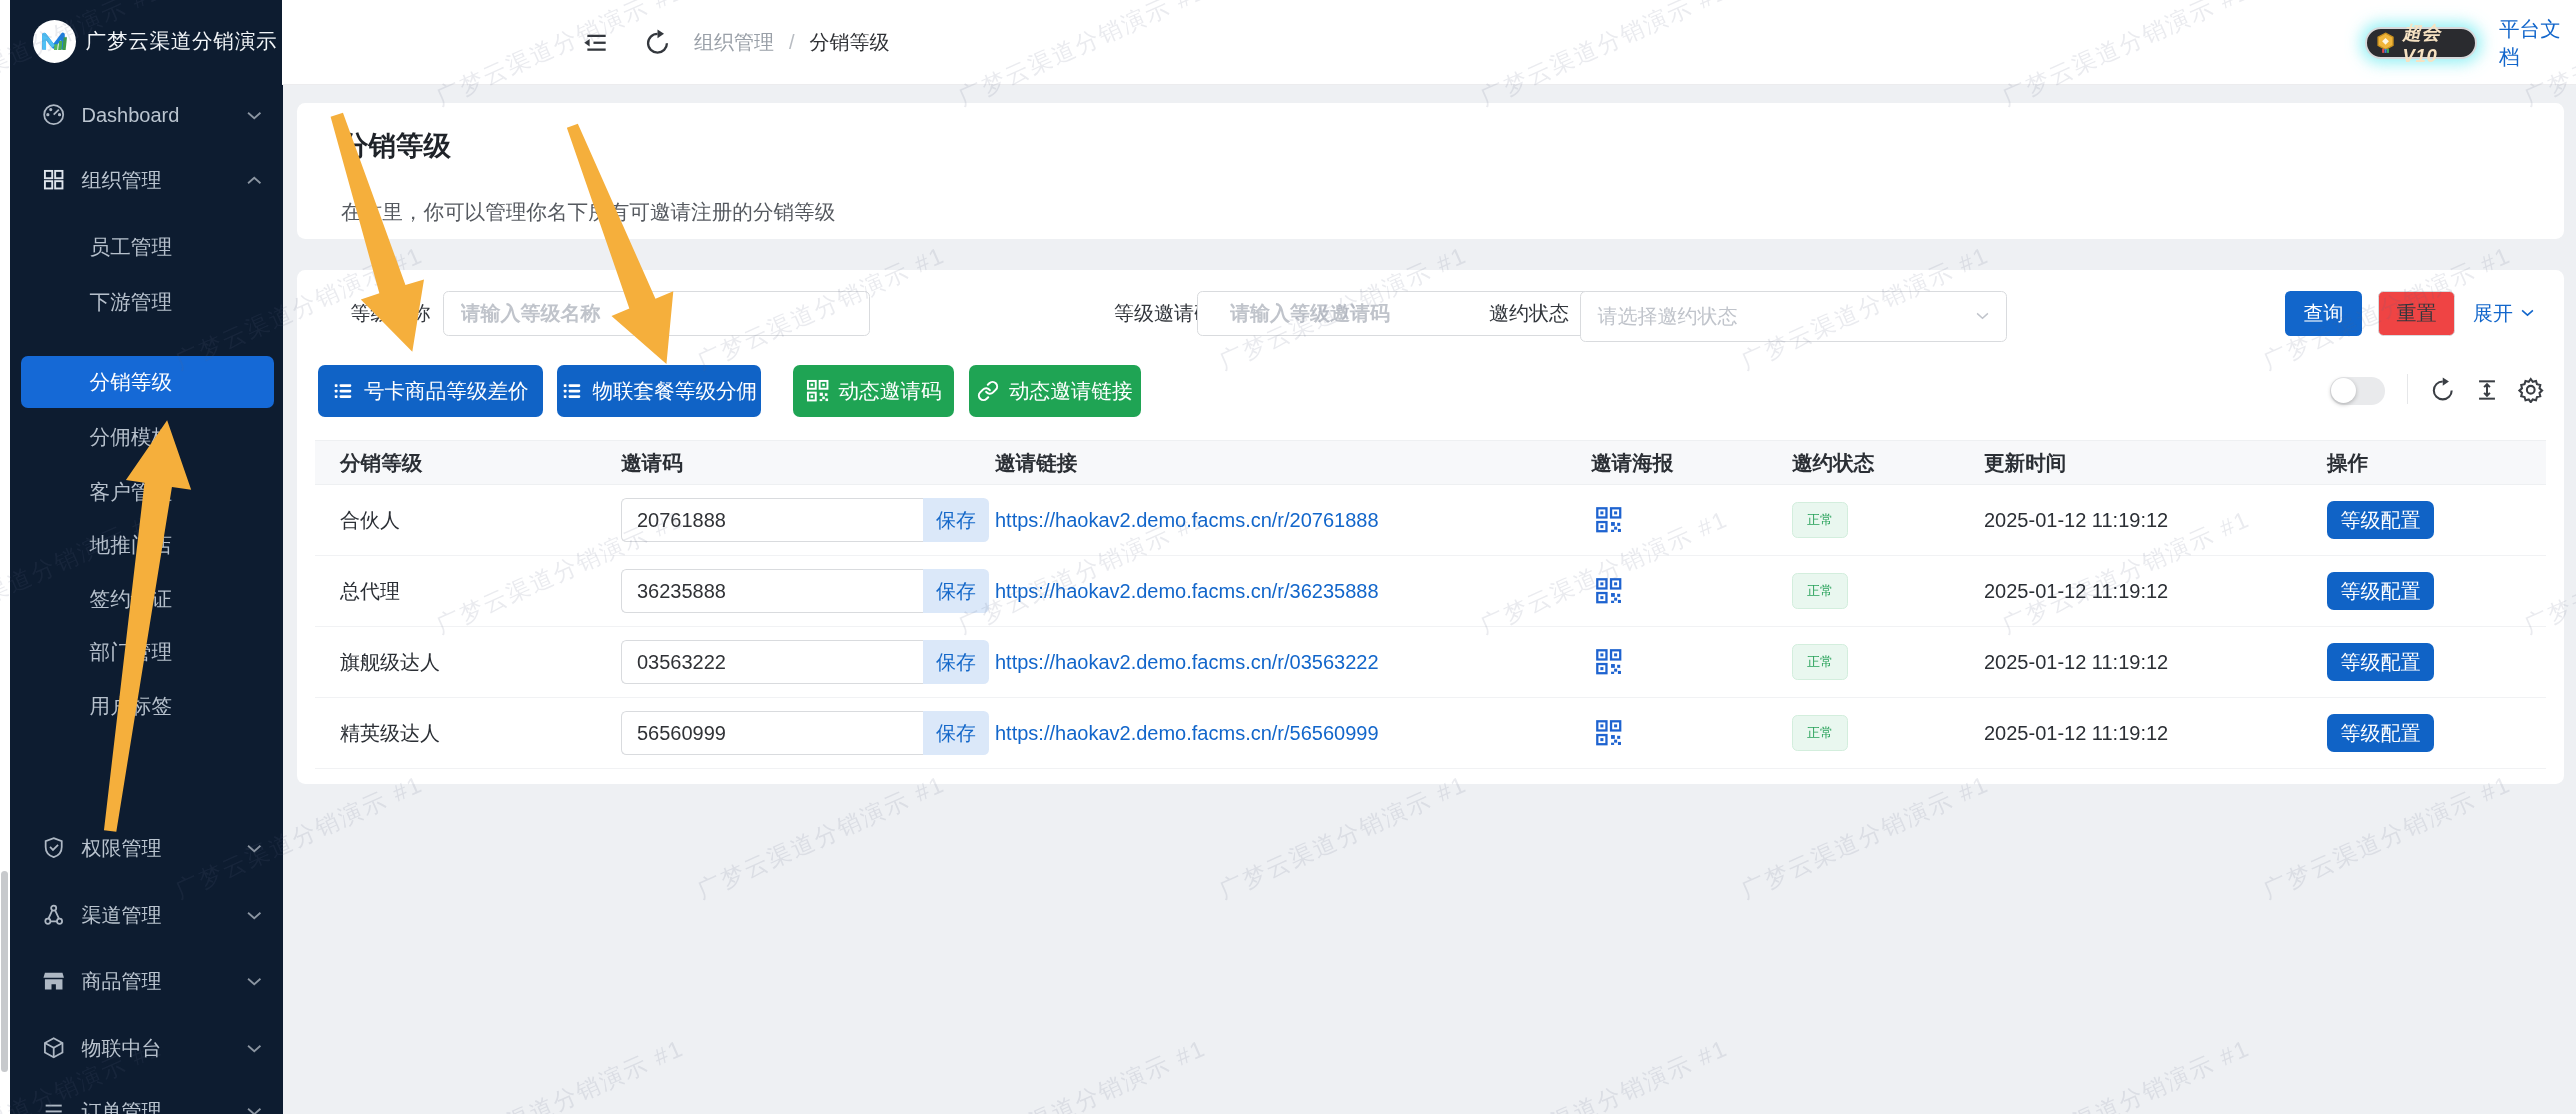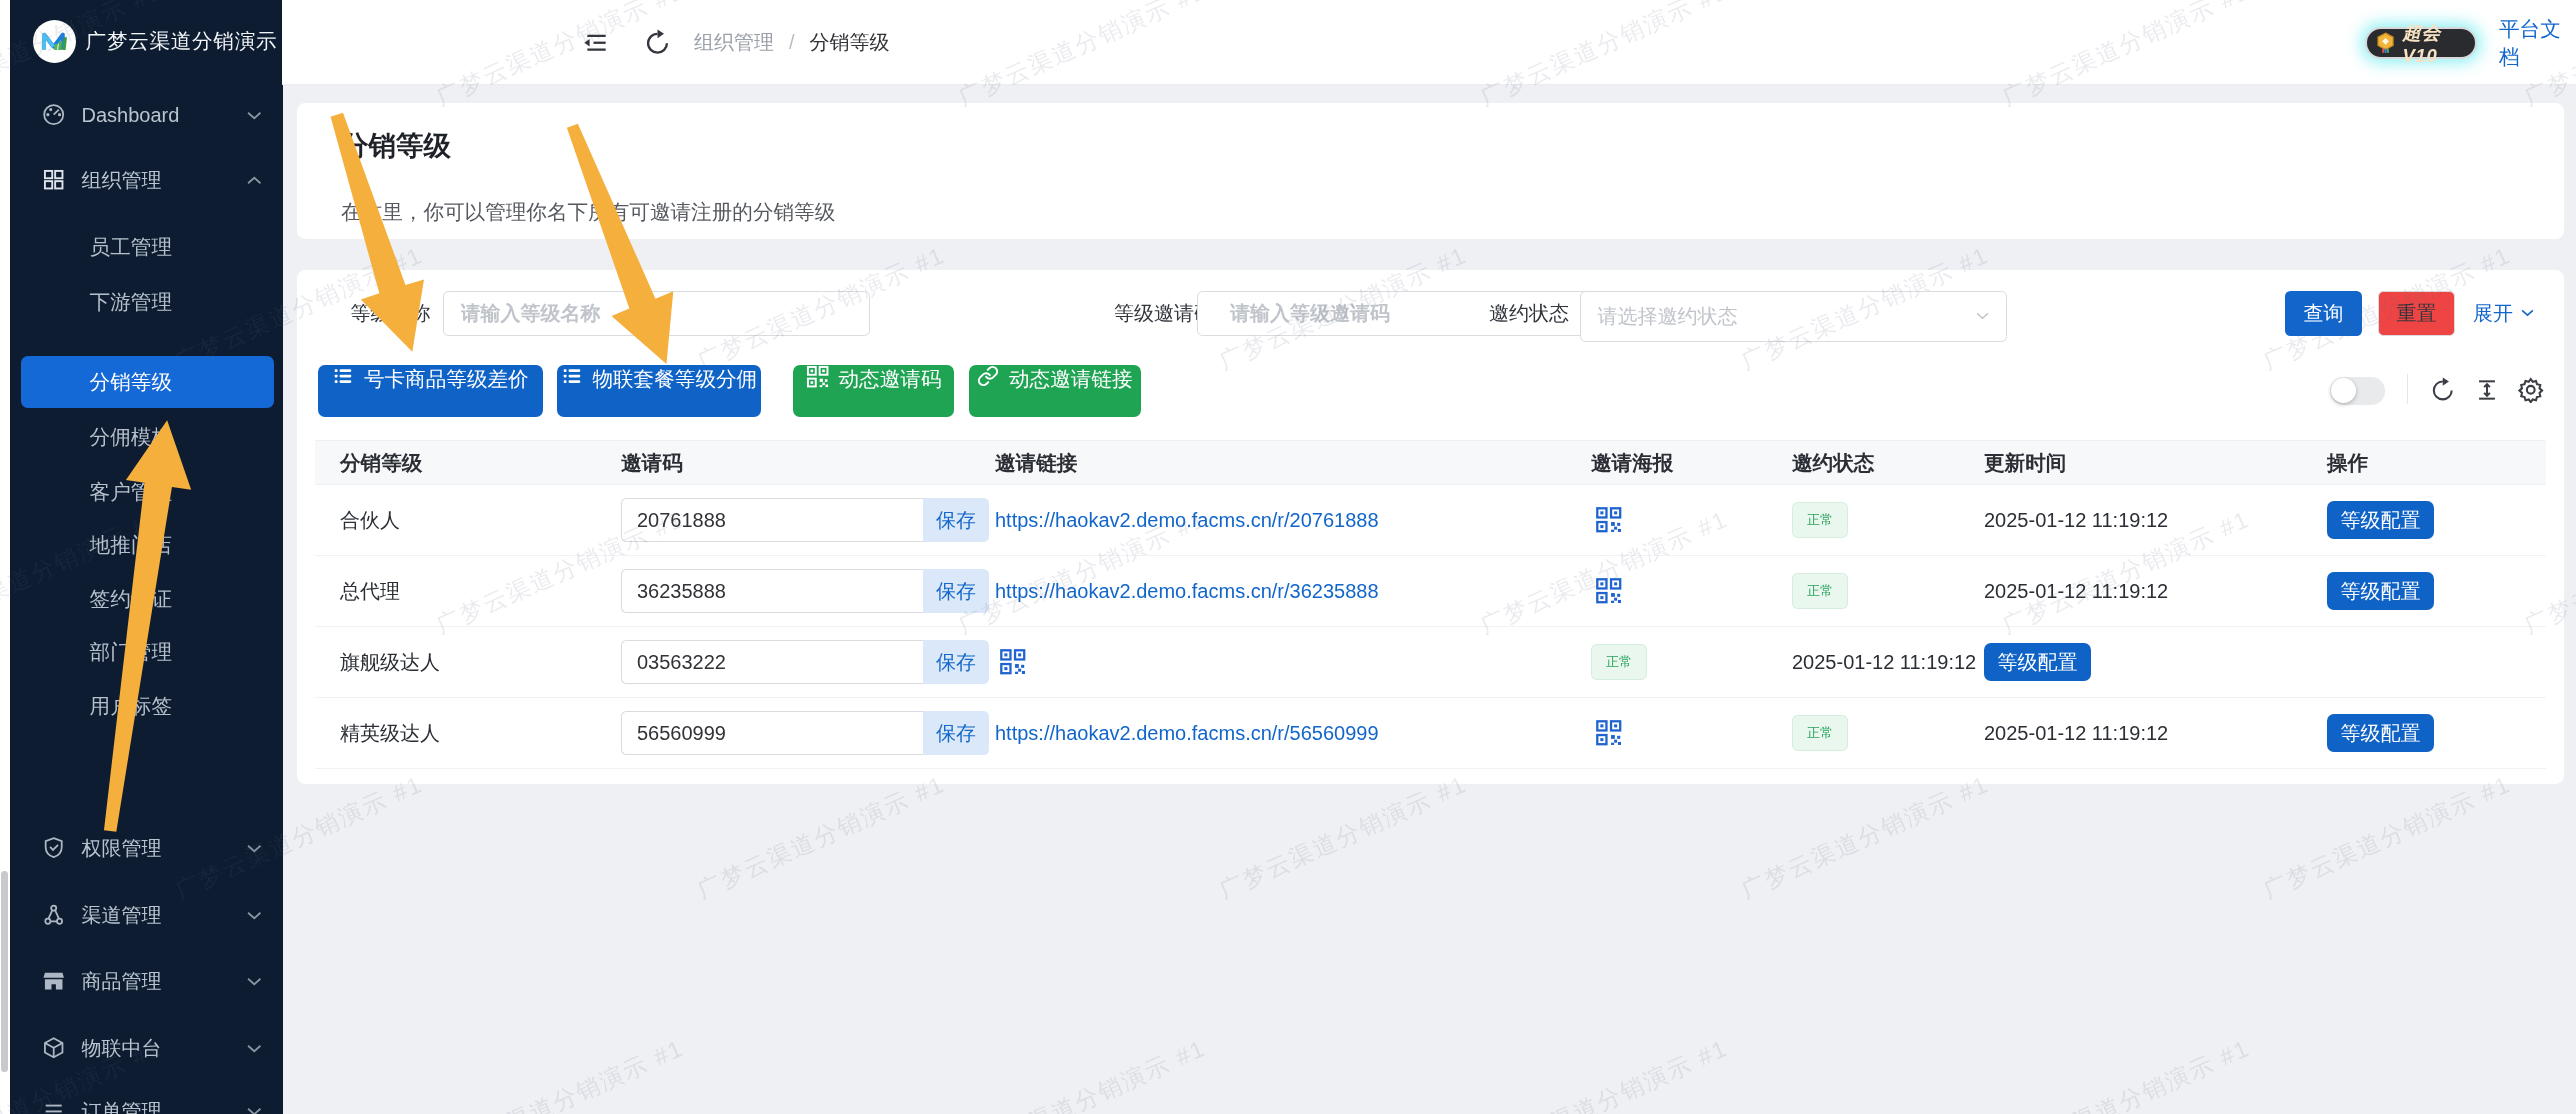--- a/index.html
+++ b/index.html
@@ -45,21 +45,21 @@
   .f-input { position:absolute; top:20.6px; height:45px; width:427px; border:0.7px solid #d9dbde; border-radius:5.5px; background:#fff; font-size:20px; color:#303236; padding:0 16.5px; outline:none; font-family:inherit;font-weight:bold; }
   .f-input::placeholder { color:#c0c4cb; }
   .f-select { position:absolute; top:20.6px; height:51px; width:427px; border:0.7px solid #d9dbde; border-radius:5.5px; background:#fff; display:flex; align-items:center; padding:0 16.5px; cursor:pointer; }
   .f-select .ph { color:#c0c4cb; font-size:20px; flex:1; }
   .btn { border:none; border-radius:5.5px; font-size:20px; font-family:inherit; cursor:pointer; display:flex; align-items:center; justify-content:center; }
   .btn-primary { background:#1266cb; color:#fff; }
   .btn-plain { background:#ef4444; color:#33373d; border:0.7px solid #d9dbde; }
   .link-expand { position:absolute; left:2176px; top:20.6px; height:45px; display:flex; align-items:center; color:#1266cb; font-size:20px; cursor:pointer; }
 
   
-  .act-btn { position:absolute; top:95px; height:52px; border-radius:6.9px; color:#fff; font-size:20.6px; display:flex; align-items:flex-start; justify-content:center; gap:9.6px; border:none; cursor:pointer; font-family:inherit; }
+  .act-btn { position:absolute; top:95px; height:52px; border-radius:6.9px; color:#fff; font-size:20.6px; display:flex; align-items:center; justify-content:center; gap:9.6px; border:none; cursor:pointer; font-family:inherit; }
   .act-blue { background:#1063c6; }
   .act-green { background:#1fa454; }
 
   
   .toggle { position:absolute; left:2033px; top:107px; width:55px; height:27.5px; border-radius:13.7px; background:#e9eaec; cursor:pointer; }
   .toggle .knob { position:absolute; left:1.4px; top:1.4px; width:25px; height:25px; border-radius:50%; background:#fff; box-shadow:0 1.4px 4.1px rgba(0,0,0,.25); }
   .tool-div { position:absolute; left:2110px; top:104px; width:1.4px; height:30px; background:#e6e7e9; }
   .tool-ic { position:absolute; top:103px; width:33px; height:33px; display:flex; align-items:center; justify-content:center; cursor:pointer; }
 
   
@@ -435,20 +435,21 @@
       <span class="time-txt">2025-01-12 11:19:12</span>
       <div><button class="cfg-btn">等级配置</button></div>
     </div>
 
     <div class="t-row">
       <span class="cell-pad" style="font-size:20px;color:#2b2f35">旗舰级达人</span>
       <div class="code-box">
         <input class="code-input" value="03563222" style="">
         <button class="save-btn">保存</button>
       </div>
+      <a class="row-link">https://haokav2.demo.facms.cn/r/03563222</a>
       <div class="qr-cell">
         <svg width="27.5" height="27.5" viewBox="0 0 36 36">
           <g fill="none" stroke="#1e63d0" stroke-width="3">
               <rect x="3" y="3" width="12" height="12"></rect>
               <rect x="21" y="3" width="12" height="12"></rect>
               <rect x="3" y="21" width="12" height="12"></rect>
             </g>
           <g fill="#1e63d0">
               <rect x="7" y="7" width="4" height="4"></rect>
               <rect x="25" y="7" width="4" height="4"></rect>

